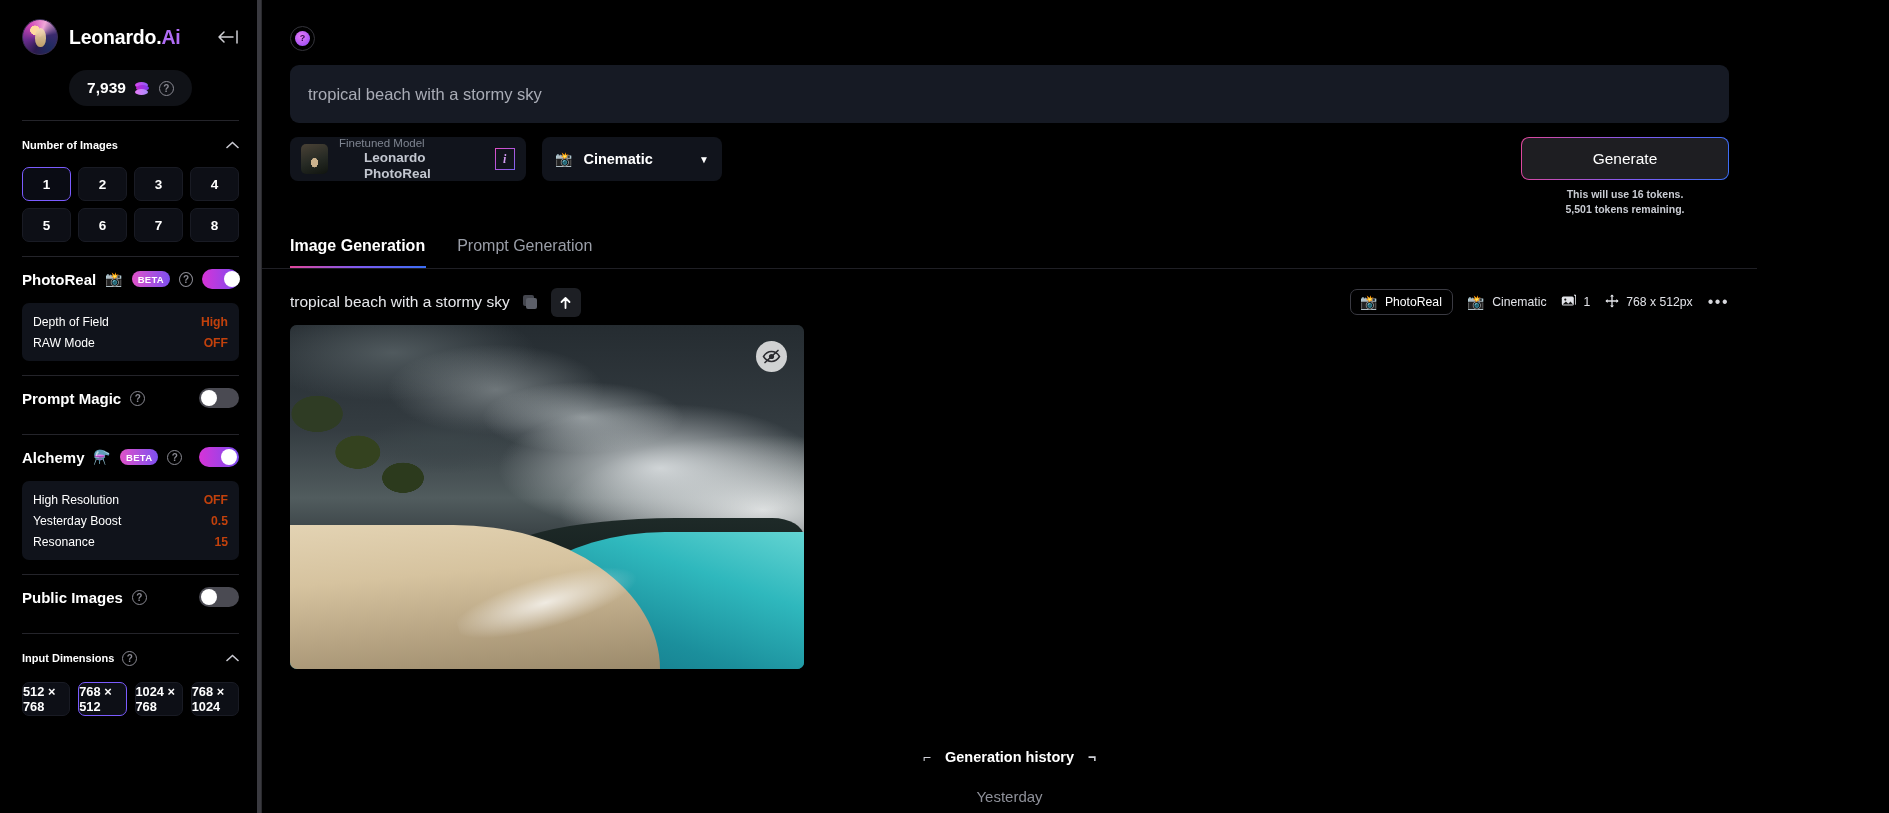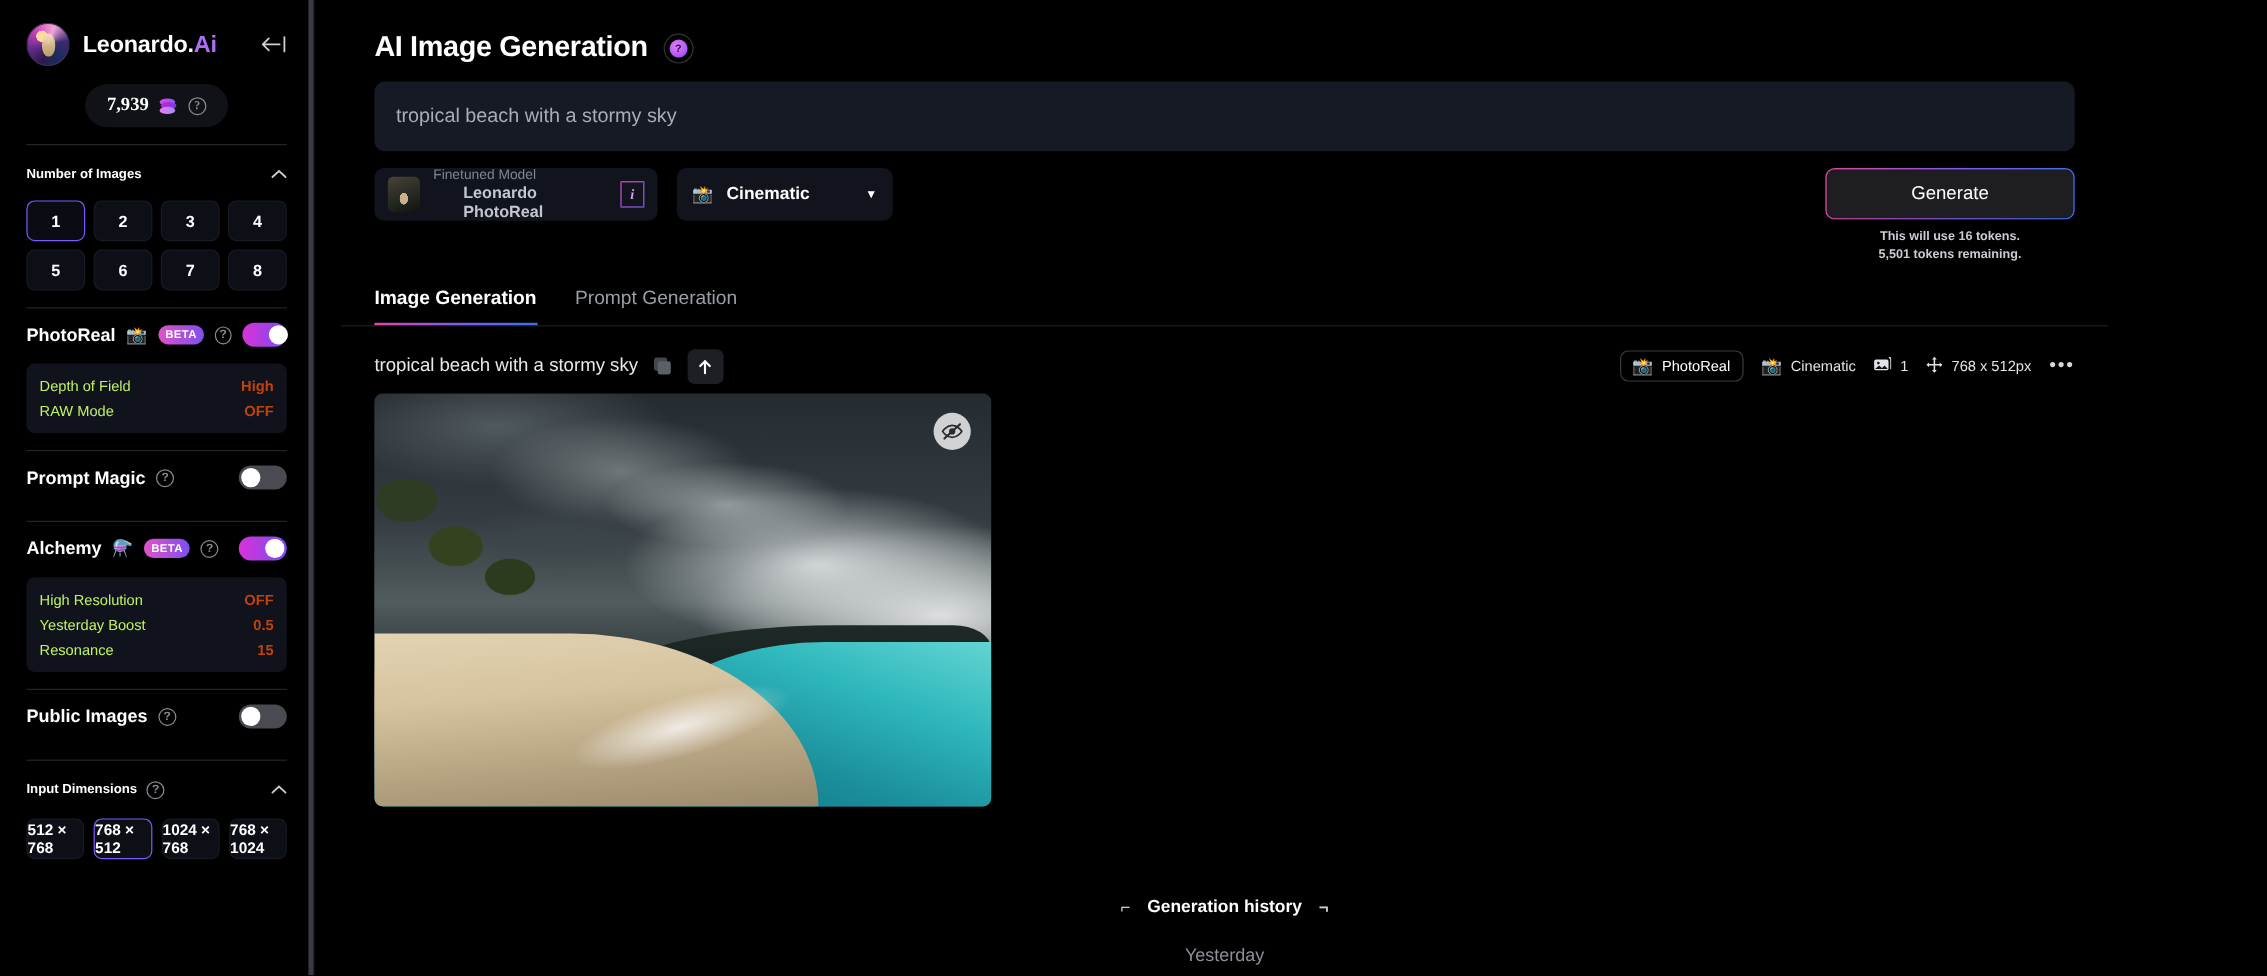--- a/index.html
+++ b/index.html
@@ -3,21 +3,21 @@
 <meta charset="utf-8">
 <style>
   * { box-sizing: border-box; margin: 0; padding: 0; }
   html, body {
     width: 1889px; height: 813px;
     background: #000000;
     font-family: "Liberation Sans", sans-serif;
     color: #ffffff;
     overflow: hidden;
   }
-  .app { display: flex; width: 1757px; height: 813px; gap: 22px; }
+  .app { display: flex; width: 1757px; height: 813px; }
 
   
   .sidebar {
     width: 262px; height: 813px;
     background: #000000;
     border-right: 1px solid #2a2a2e;
     position: relative;
     overflow: hidden;
     flex: 0 0 262px;
   }
@@ -45,21 +45,21 @@
   .collapse-icon {
     margin-left: auto; color: #cfcfd4; font-size: 19px; line-height: 1;
     cursor: pointer; display:flex; align-items:center;
   }
   .collapse-icon svg { display:block; }
 
   .credit-wrap { display: flex; justify-content: center; margin-top: 14px; }
   .credit-pill {
     display: inline-flex; align-items: center; gap: 9px;
     background: #101217; border-radius: 20px;
-    padding: 9px 18px; cursor: pointer; font-family: Liberation Serif, serif;
+    padding: 9px 18px; cursor: pointer;
   }
   .credit-num { font-size: 15.5px; font-weight: bold; }
   .coin {
     width: 15px; height: 13px; position: relative; display:inline-block;
   }
   .coin i {
     position: absolute; left: 0; width: 13px; height: 6px; border-radius: 50%;
     background: linear-gradient(90deg,#d946ef,#8b5cf6);
   }
   .coin i:nth-child(1){ top: 0; }
@@ -119,21 +119,21 @@
   .switch.on .knob { left: 22px; }
 
   .subpanel {
     background: #10131b; border-radius: 7px;
     padding: 8px 11px; margin-top: 2px;
   }
   .sub-row {
     display: flex; align-items: center; height: 21px;
     font-size: 12.2px;
   }
-  .sub-key { color: #bef264; }
+  .sub-key { color: #ffffff; }
   .sub-val { margin-left: auto; font-weight: bold; color: #c2410c; font-size: 12.2px; }
 
   .dim-grid {
     display: grid; grid-template-columns: repeat(4, 1fr);
     gap: 8px; margin-top: 4px;
   }
   .dim-btn {
     height: 34px; border-radius: 7px;
     background: #0d0f16; border: 1px solid #191b24;
     display: flex; align-items: center; justify-content: center;
@@ -466,21 +466,20 @@
       </div>
 
     </div>
     <div class="sb-bar"></div>
   </aside>
 
   <main class="main">
     <div class="main-pad">
 
       <div class="title-row">
-        <h1 class="page-title">AI Image Generation</h1>
         <div class="title-help">
             <span class="dot">?</span>
           </div>
       </div>
 
       <div class="prompt-box">
         <span class="prompt-text">tropical beach with a stormy sky</span>
       </div>
 
       <div class="controls-row">

